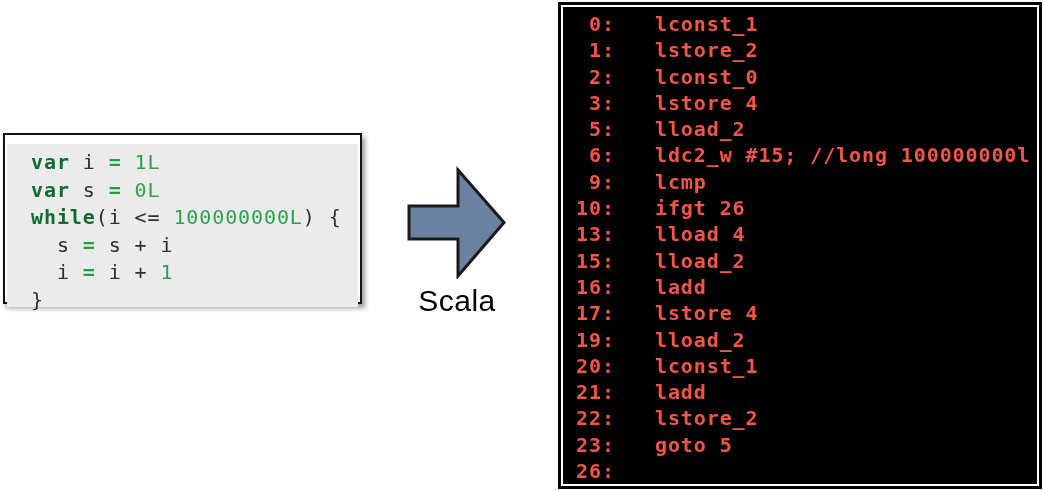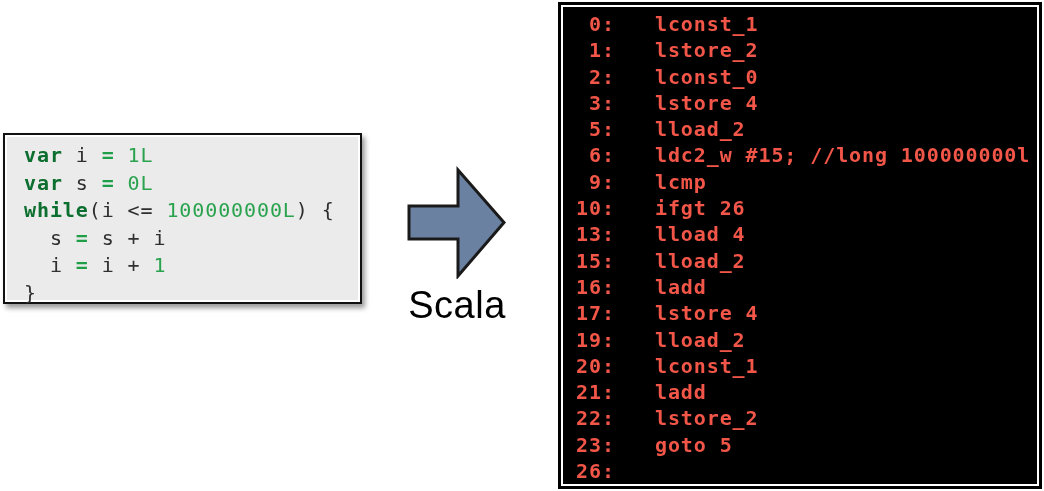--- a/index.html
+++ b/index.html
@@ -28,21 +28,21 @@
     box-shadow: 3px 4px 5px rgba(0,0,0,0.40);
     padding: 2px;
   }
   .scala-box-inner {
     width: 100%;
     height: 100%;
     box-sizing: border-box;
     background: var(--scala-box-bg, #ebebeb);
   }
   .scala-code {
-    margin: 0;
+    margin: 7px;
     padding: 5px 0 12px 17px;
     font-family: "DejaVu Sans Mono", "Liberation Mono", monospace;
     font-size: 20px;
     line-height: 27.5px;
     letter-spacing: 0.9px;
     color: var(--scala-text, #2f2f2f);
     white-space: pre;
   }
   .tok-kw  { color: var(--scala-keyword, #0d6f2f); font-weight: bold; }
   .tok-op  { color: var(--scala-operator, #1f9e48); font-weight: bold; }
@@ -58,21 +58,21 @@
     height: 113px;
   }
   .arrow-wrap svg { display: block; width: 100%; height: 100%; }
   .arrow-label {
     position: absolute;
     left: 403px;
     top: 284px;
     width: 108px;
     text-align: center;
     font-family: "Liberation Sans", sans-serif;
-    font-size: 38px;
+    font-size: 30px;
     font-weight: 400;
     color: var(--label-color, #000000);
     letter-spacing: 0.5px;
   }
 
   
   .bytecode-frame {
     position: absolute;
     left: 558px;
     top: 2px;

